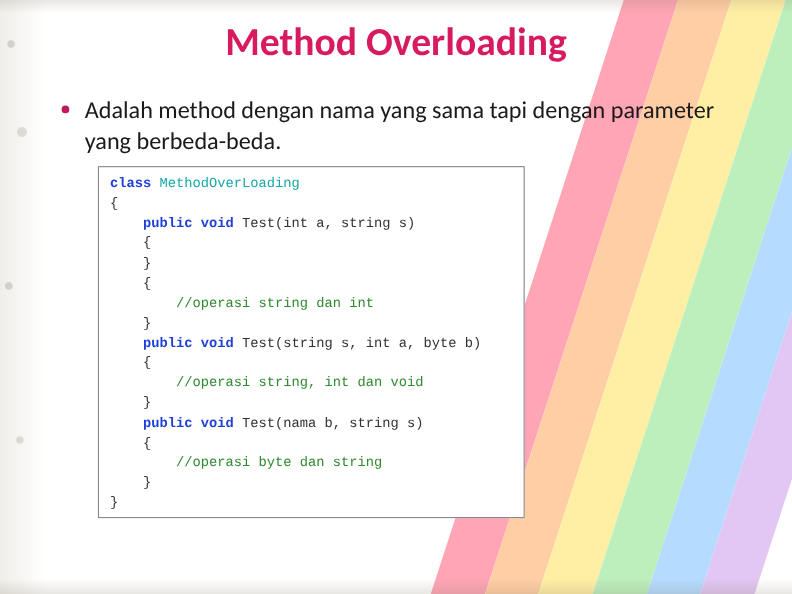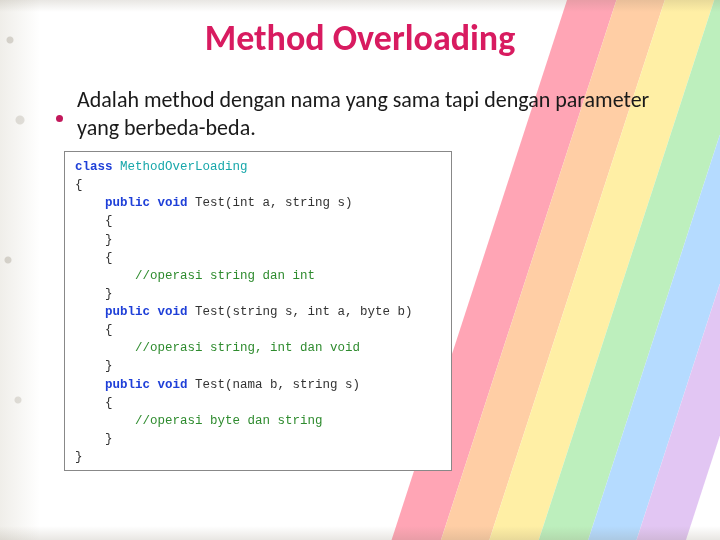--- a/index.html
+++ b/index.html
@@ -57,37 +57,37 @@
   }
   h1.title {
     text-align: center;
     font-size: 36px;
     font-weight: 700;
     color: #d81b60;
     margin-bottom: 26px;
   }
   .bullet-row {
     display: flex;
-    align-items: center;
+    align-items: flex-start;
     gap: 14px;
     font-size: 22px;
     color: #1a1a1a;
     line-height: 1.25;
     margin-bottom: 10px;
     padding-left: 4px;
   }
   .bullet-dot {
     width: 7px; height: 7px;
     background: #c2185b;
     border-radius: 50%;
     margin-top: 10px;
     flex: 0 0 auto;
   }
   .code-box {
-    margin-left: 12px;
+    margin-left: 37px;
     width: 388px;
     border: 1px solid #888;
     background: #fff;
     padding: 6px 10px 4px 10px;
     font-family: "Courier New", monospace;
     font-size: 12.5px;
     line-height: 1.45;
     color: #333;
   }
   .kw { color: #1e3fd8; font-weight: 600; }

